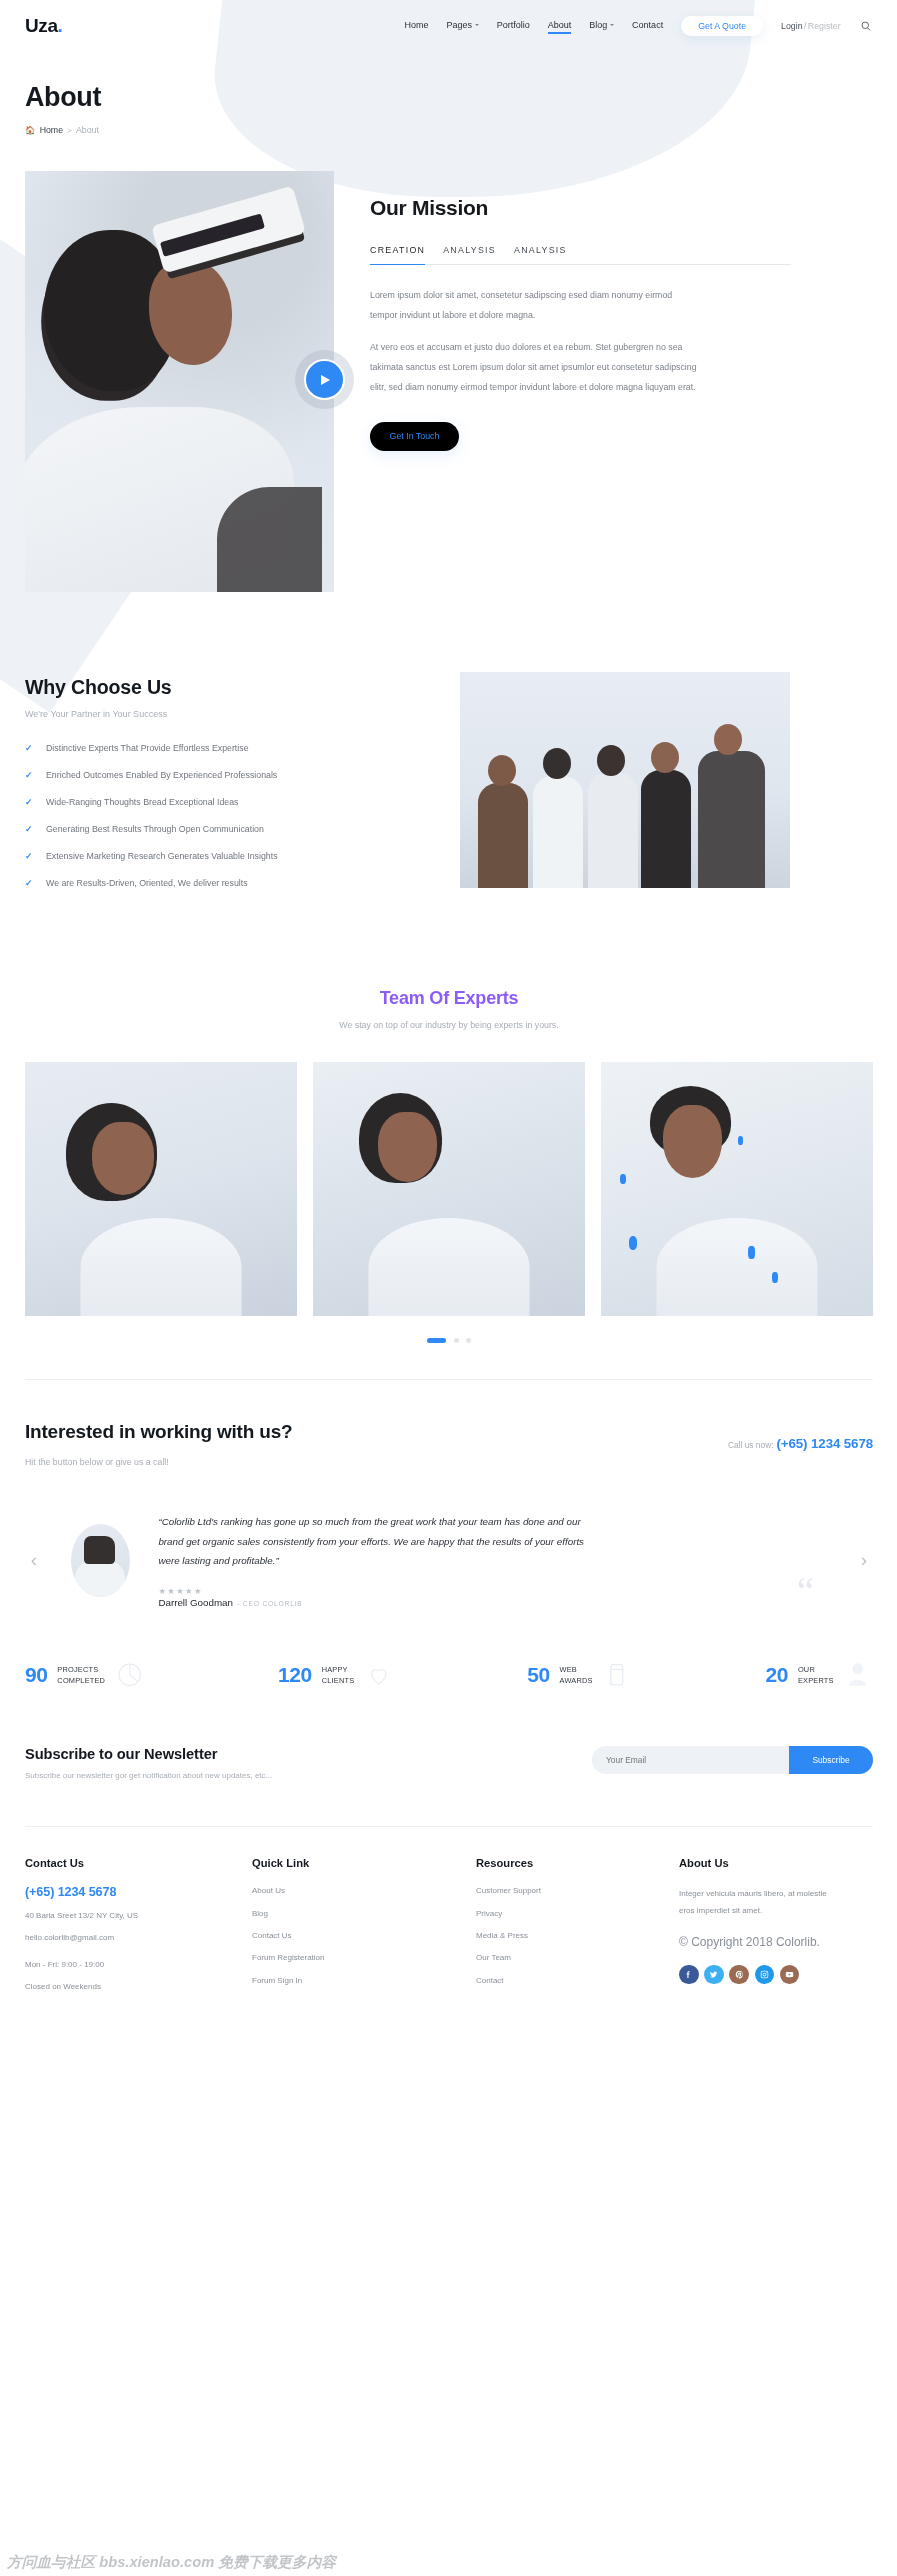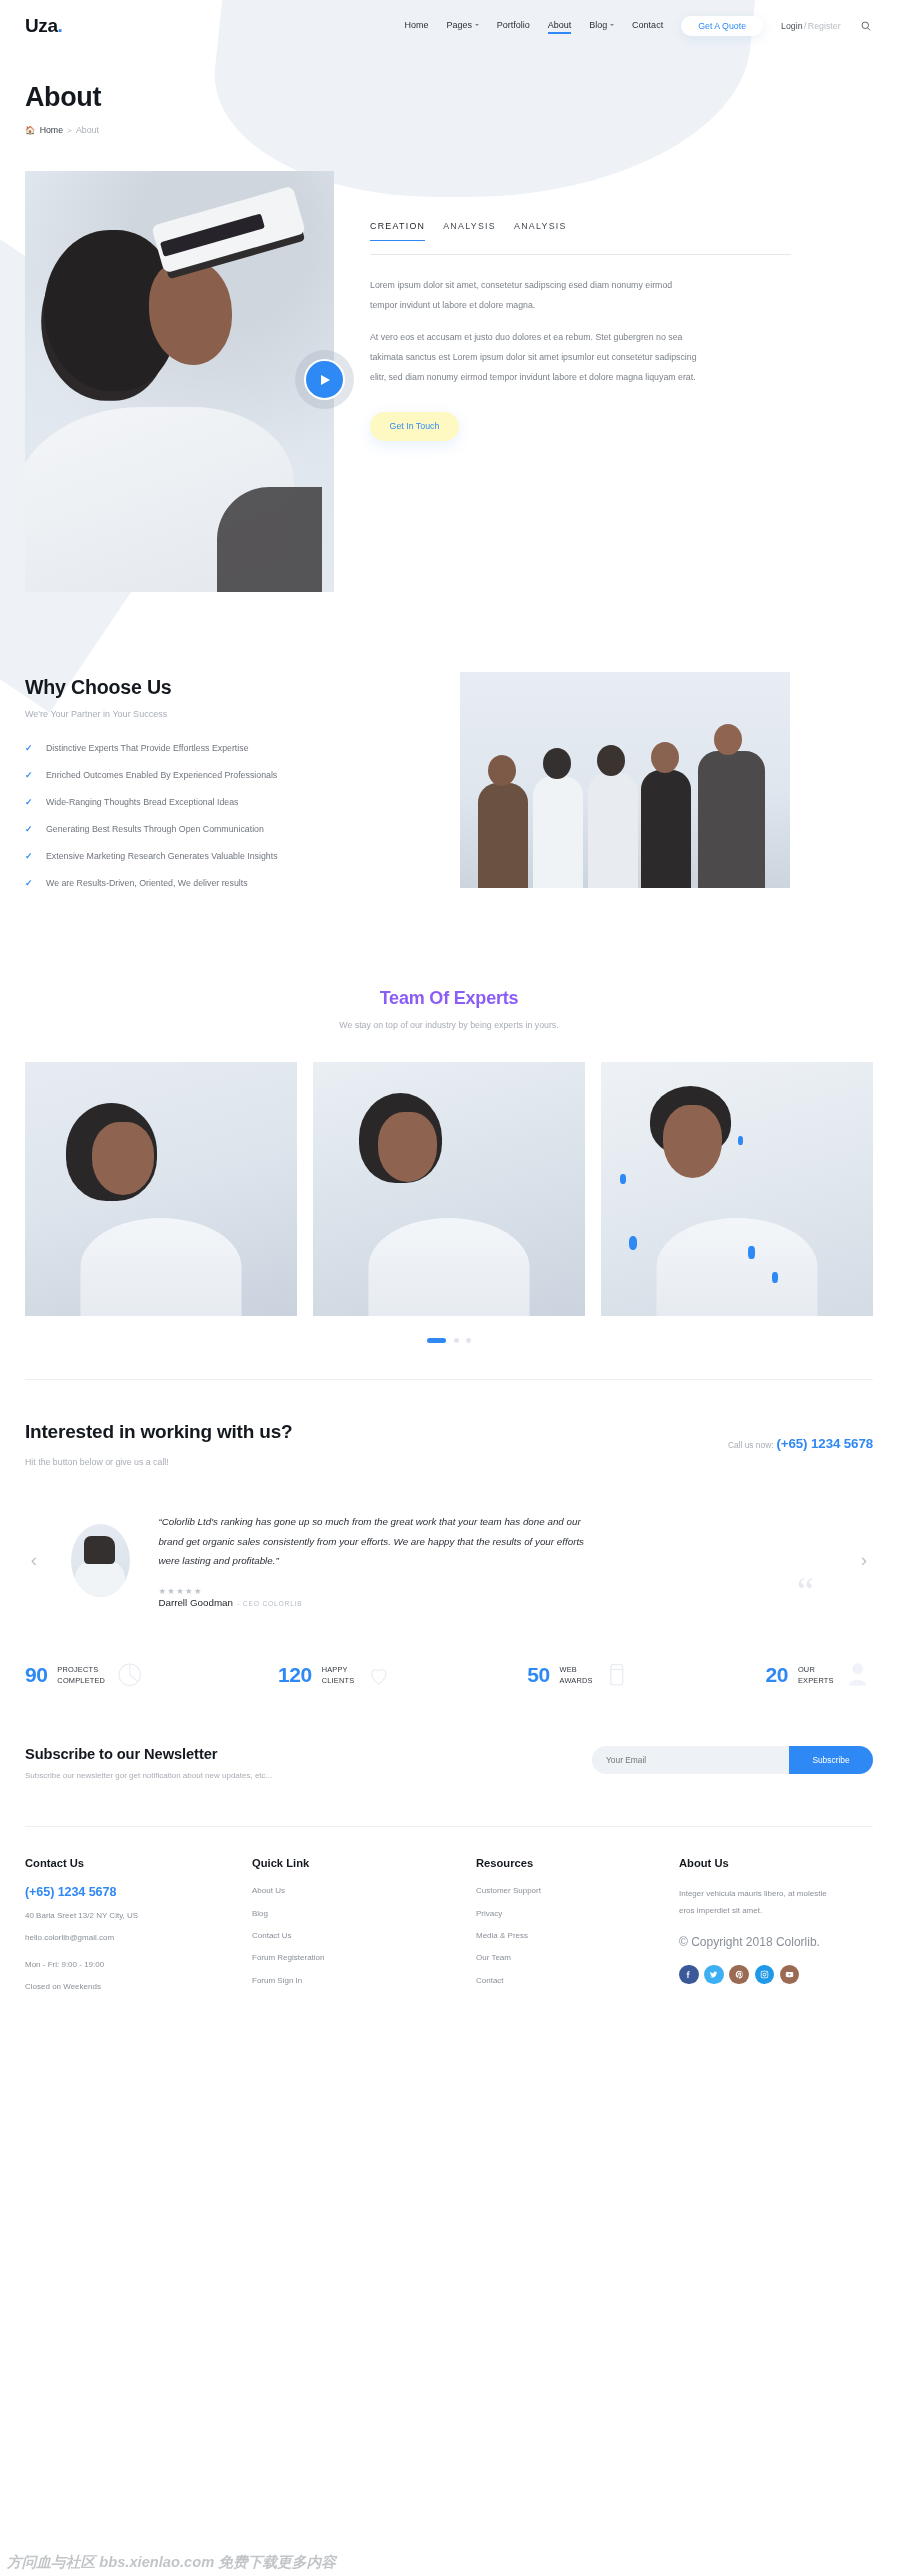--- a/index.html
+++ b/index.html
@@ -197,21 +197,21 @@
     margin-left: 2.8px;
   }
 
   .mission-body { padding-top: 25px; width: 421px; }
   .mission-title { font-size: 21px; font-weight: 700; color: #16191e; letter-spacing: -0.3px; }
   .tabs {
     margin-top: 25px;
     display: flex; gap: 18px;
     position: relative;
     border-bottom: 0.7px solid #e4e7eb;
-    padding-bottom: 23px;
+    padding-bottom: 9px;
   }
   .tab {
     font-size: 8.8px;
     letter-spacing: 1.3px;
     color: #42484f;
     cursor: pointer;
     position: relative;
   }
   .tab.active { color: #1b1f25; font-weight: 400; }
   .tab.active::after {
@@ -223,21 +223,21 @@
     margin-top: 21px;
     font-size: 8.8px;
     line-height: 2.25;
     color: #7c828a;
     max-width: 330px;
   }
   .mission-p + .mission-p { margin-top: 12.6px; }
   .touch-btn {
     display: inline-block;
     margin-top: 24px;
-    background: #fef9c3;
+    background: #000000;
     color: #2f89f5;
     font-size: 8.8px;
     border: none;
     border-radius: 21px;
     padding: 9.8px 19.6px;
     cursor: pointer;
     box-shadow: 0 4.2px 15.4px rgba(47,137,245,.12);
     font-family: inherit;
   }
 
@@ -527,20 +527,21 @@
     </div>
     <div class="play-wrap">
       <div class="play-ring"></div>
       <button class="play-btn">
           <span class="tri"></span>
         </button>
     </div>
   </div>
 
   <div class="mission-body">
+    <h2 class="mission-title">Our Mission</h2>
     <div class="tabs">
       <div class="tab active">CREATION</div>
       <div class="tab">ANALYSIS</div>
       <div class="tab">ANALYSIS</div>
     </div>
     <p class="mission-p">Lorem ipsum dolor sit amet, consetetur sadipscing esed diam nonumy eirmod tempor invidunt ut labore et dolore magna.</p>
     <p class="mission-p">At vero eos et accusam et justo duo dolores et ea rebum. Stet gubergren no sea takimata sanctus est Lorem ipsum dolor sit amet ipsumlor eut consetetur sadipscing elitr, sed diam nonumy eirmod tempor invidunt labore et dolore magna liquyam erat.</p>
     <button class="touch-btn">Get In Touch</button>
   </div>
 </section>

